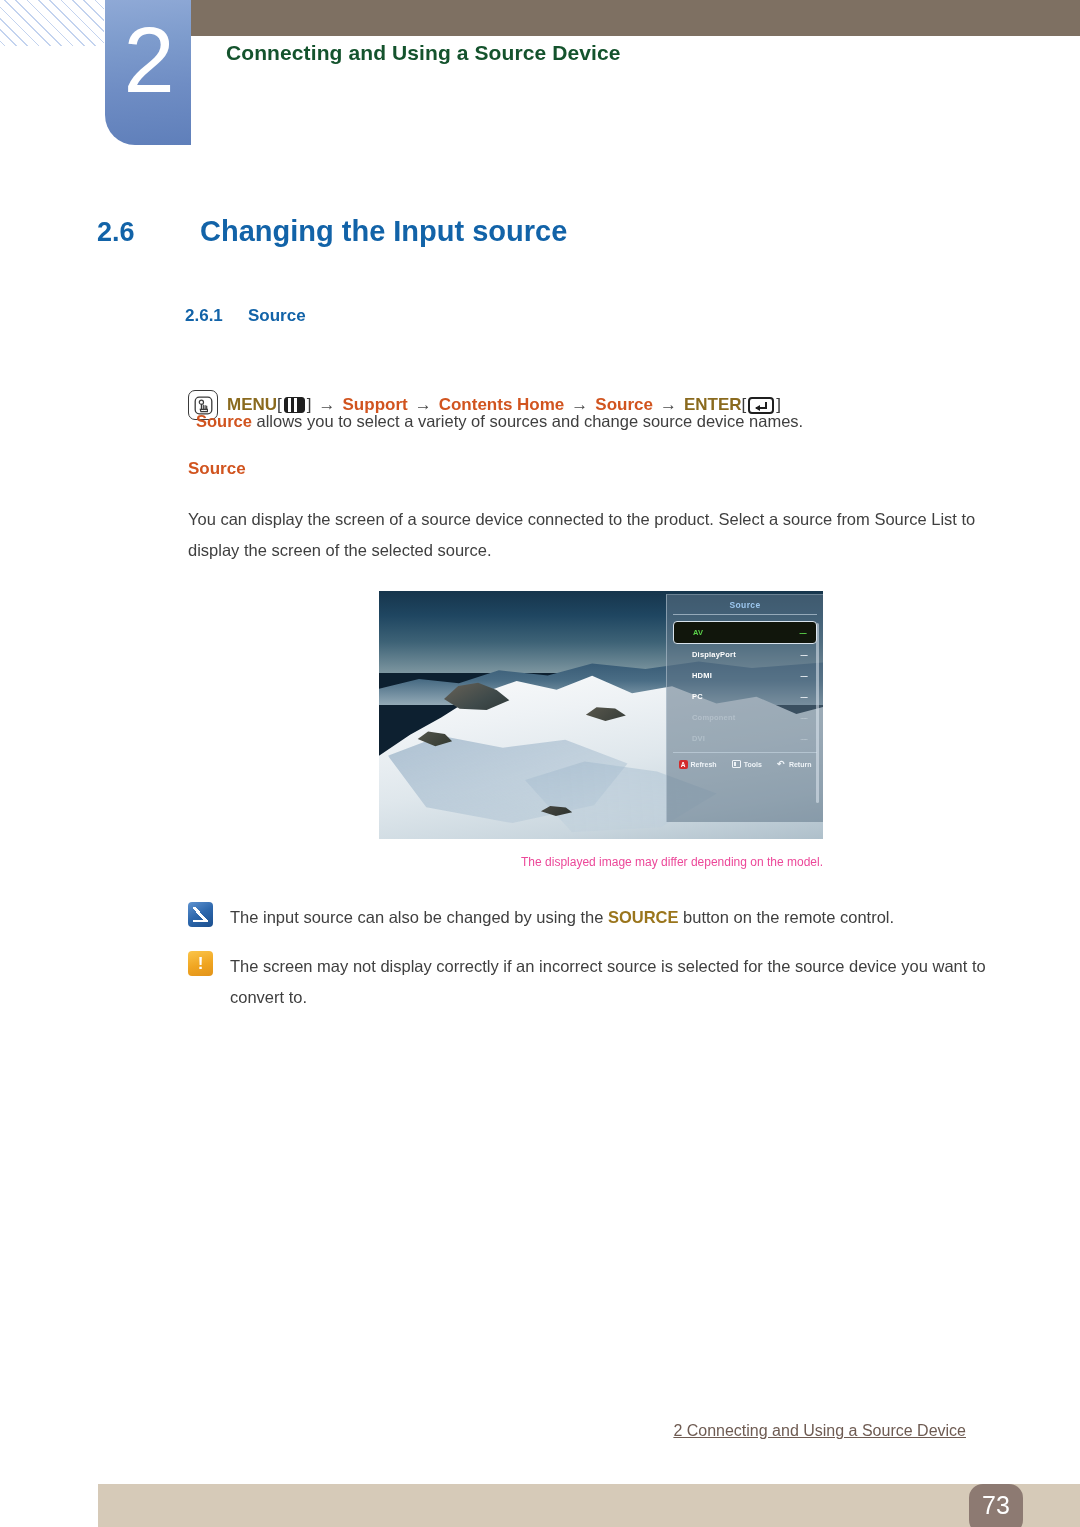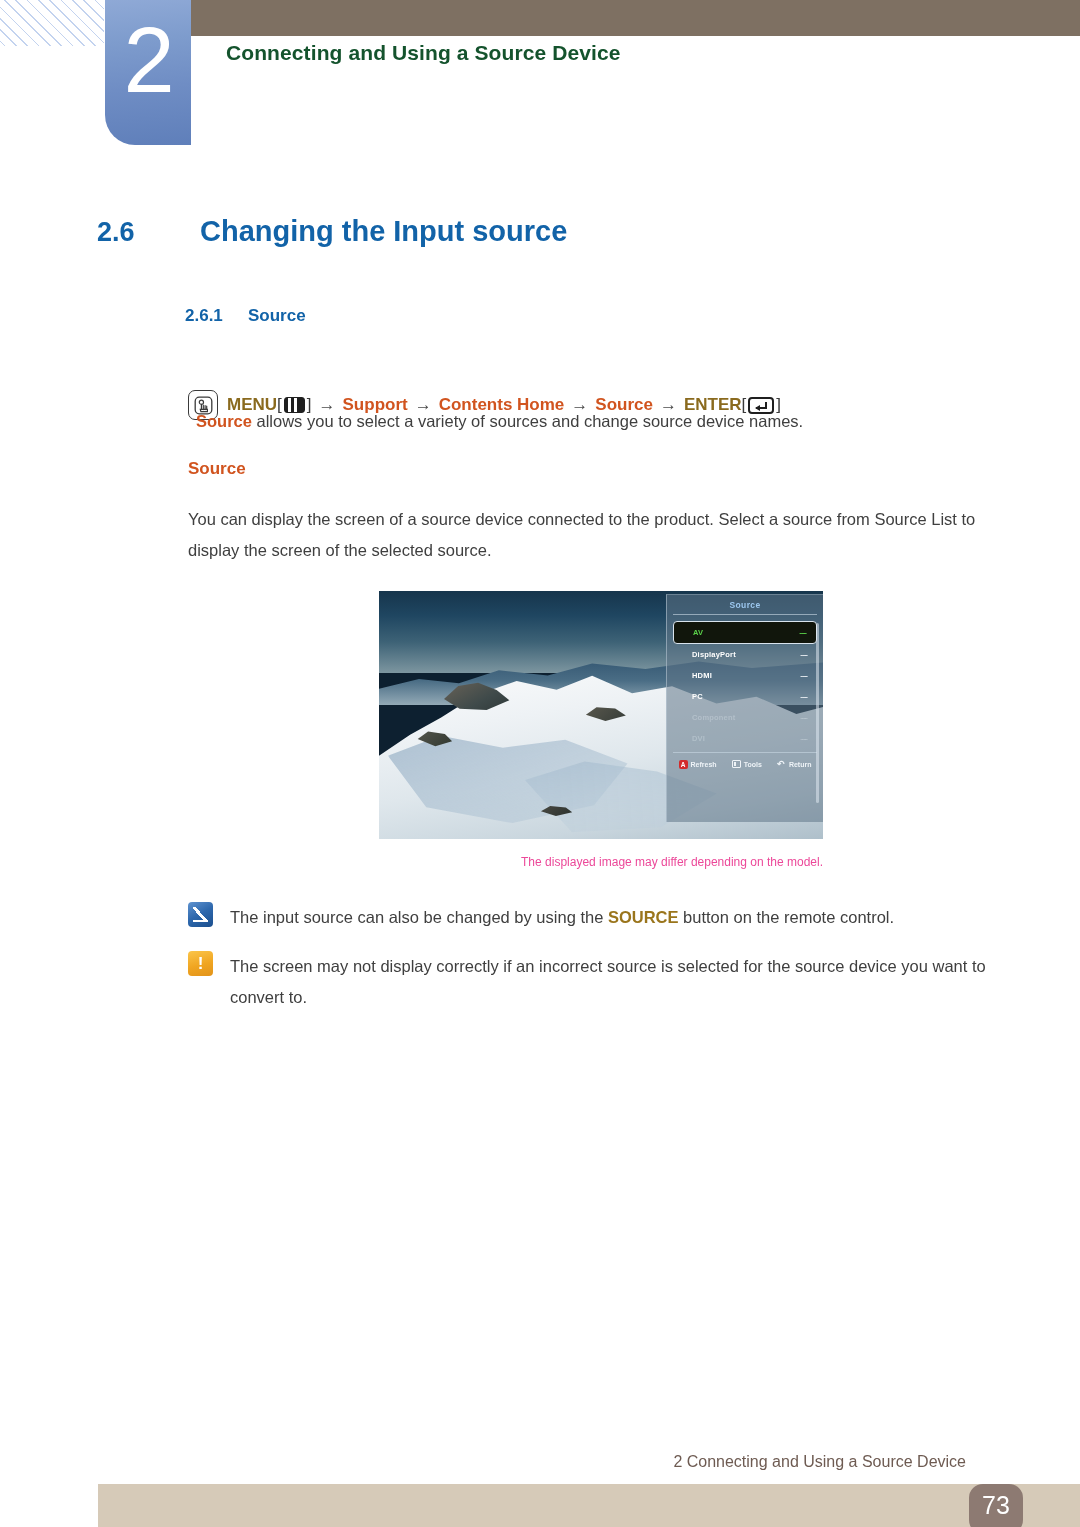--- a/index.html
+++ b/index.html
@@ -275,23 +275,24 @@
   .note-text .gold { color:#9a751c; font-weight:bold; }
   .note1 { left:188px; top:902px; width:830px; }
   .note2 { left:188px; top:951px; width:830px; }
 
   
   .footer-bar {
     position:absolute; left:98px; top:1484px; width:982px; height:43px;
     background:#d6cab8;
   }
   .footer-text {
-    position:absolute; right:114px; top:1453px;
+    position:absolute; right:114px; top:1422px;
     font-size:16px; color:#6e5b52;
     white-space:nowrap;
+    text-decoration:underline;
   }
   .page-box {
     position:absolute; left:969px; top:1484px; width:54px; height:50px;
     background:#8d7a72;
     color:#ffffff; font-size:25px; line-height:43px; text-align:center;border-radius:14px;
   }
 </style>
 </head>
 <body>
 

